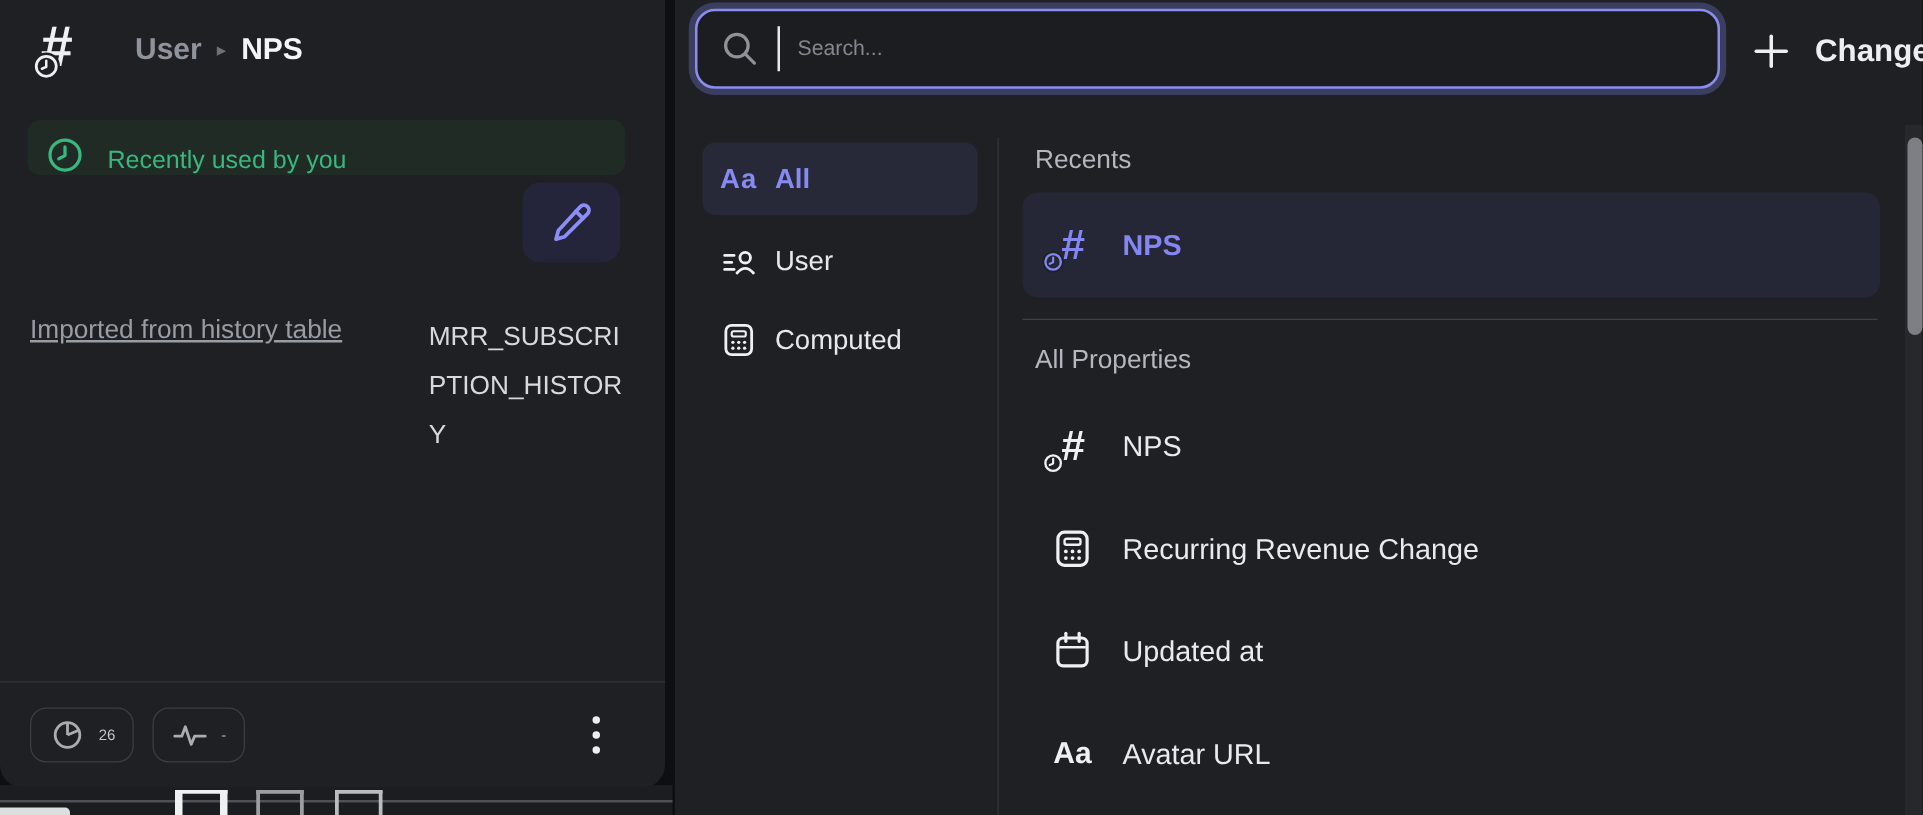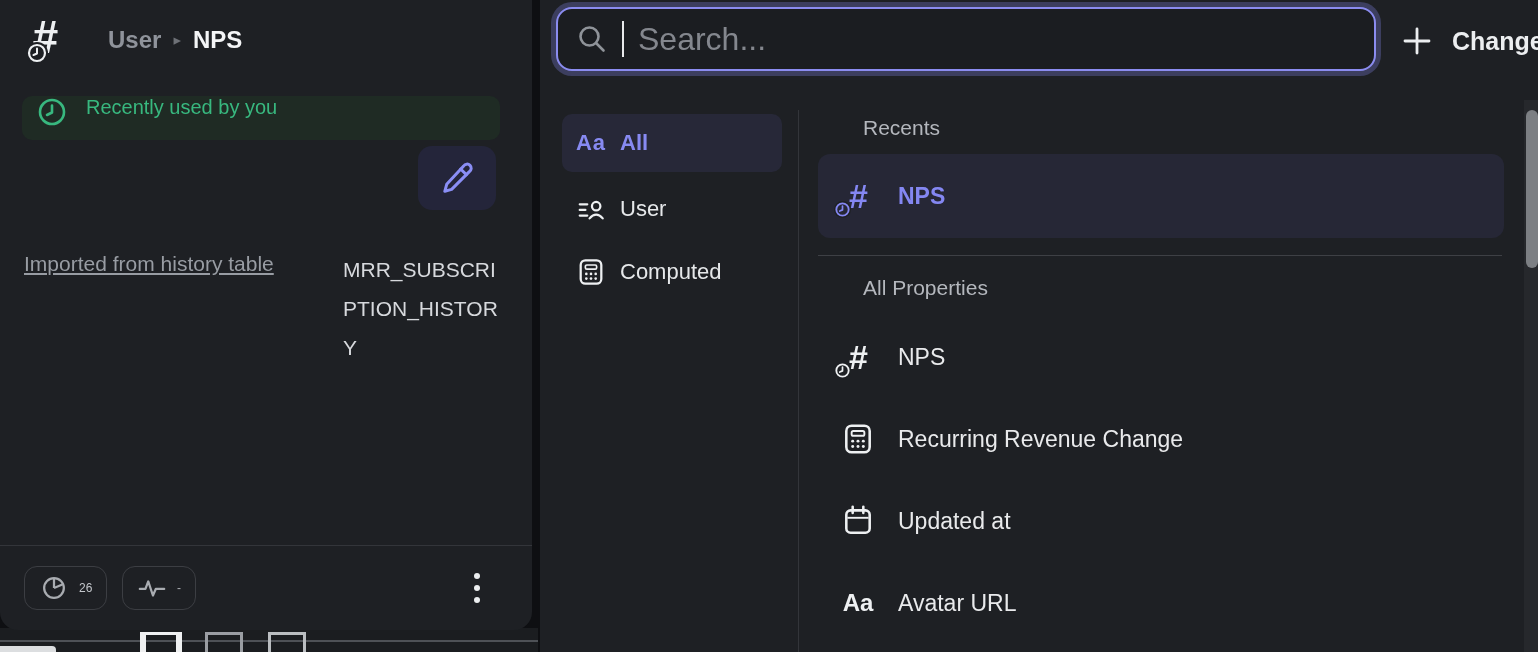--- a/index.html
+++ b/index.html
@@ -13,21 +13,21 @@
   .hash-wrap { position:absolute; }
   .hash-glyph { font-weight:700; font-style:italic; color:#eef0f2; display:block; }
   .clock-badge { position:absolute; border-radius:50%; background:#1e2024; }
 
   #breadcrumb { left:108px; top:26px; font-size:24px; display:flex; align-items:center; gap:12px; }
   #breadcrumb .parent { color:#8f939b; font-weight:600; }
   #breadcrumb .chev { color:#6e7177; font-size:15px; }
   #breadcrumb .current { color:#f4f5f7; font-weight:700; }
 
   #recent-badge { left:22px; top:96px; width:478px; height:44px; background:#1f2b24;
-                  border-radius:10px; display:flex; align-items:flex-start; padding-left:14px; gap:18px; }
+                  border-radius:10px; display:flex; align-items:flex-end; padding-left:14px; gap:18px; }
   #recent-badge span { color:#38b87f; font-size:20px; }
 
   #add-desc { left:36px; top:182px; font-size:21px; color:#95999f; }
   #edit-btn { left:418px; top:146px; width:78px; height:64px; background:#24253a;
               border-radius:14px; display:flex; align-items:center; justify-content:center; }
 
   #import-label { left:24px; top:252px; font-size:21px; color:#989ca3;text-decoration:underline; }
   #import-value { left:343px; top:250px; width:160px; font-size:21px; line-height:39px;
                   color:#d7d9dd; word-break:break-all; }
 
@@ -51,37 +51,37 @@
   #bg-foot  { left:0; top:18px; width:56px; height:6px; background:#dcdee0; border-radius:0 4px 0 0; position:absolute; }
 
   
   #right-panel { left:540px; top:0; width:998px; height:652px; background:#1e2024; z-index:2; }
 
   #search-box { left:16px; top:7px; width:820px; height:64px; background:#1b1d21;
                 border:2px solid #8b8cf0; border-radius:16px;
                 box-shadow:0 0 0 5px rgba(124,126,220,0.32);
                 display:flex; align-items:center; padding-left:18px; gap:14px; }
   #caret { width:2px; height:36px; background:#e8e9eb; }
-  #search-ph { color:#84878e; font-size:32px;text-align:center; }
+  #search-ph { color:#84878e; font-size:17px;text-align:center; }
 
   #create-btn { left:862px; top:18px; height:46px; display:flex; align-items:center; gap:20px; white-space:nowrap; }
   #create-btn span { color:#eceef0; font-size:25px; font-weight:600; }
 
   #cat-divider { left:258px; top:110px; width:1px; height:542px; background:#33353a; }
 
   .cat-row { position:absolute; left:22px; width:220px; display:flex; align-items:center; border-radius:10px; }
   .cat-icon { width:58px; display:flex; justify-content:center; }
   .cat-label { font-size:22px; color:#e6e8ea; }
   #cat-all { top:114px; height:58px; background:#272838; }
   #cat-all .cat-label { color:#878af2; font-weight:600; }
   #cat-user { top:183px; height:52px; }
   #cat-computed { top:246px; height:52px; }
   .aa-icon { font-size:22px; font-weight:700; letter-spacing:1px; }
 
-  .list-header { position:absolute; left:288px; font-size:21px; color:#b4b7bd;margin-left:35px; }
+  .list-header { position:absolute; left:288px; font-size:21px; color:#b4b7bd; }
   #recents-header { top:116px; }
   #allprops-header { top:276px; }
 
   #recent-row { left:278px; top:154px; width:686px; height:84px; background:#262736;
                 border-radius:12px; display:flex; align-items:center; }
   #recent-row .row-icon { width:56px; margin-left:12px; display:flex; justify-content:center; }
   #recent-row .row-label { color:#8487f2; font-size:23px; font-weight:700; margin-left:12px; }
 
   #results-divider { left:278px; top:255px; width:684px; height:1px; background:#3e4045; }
 

